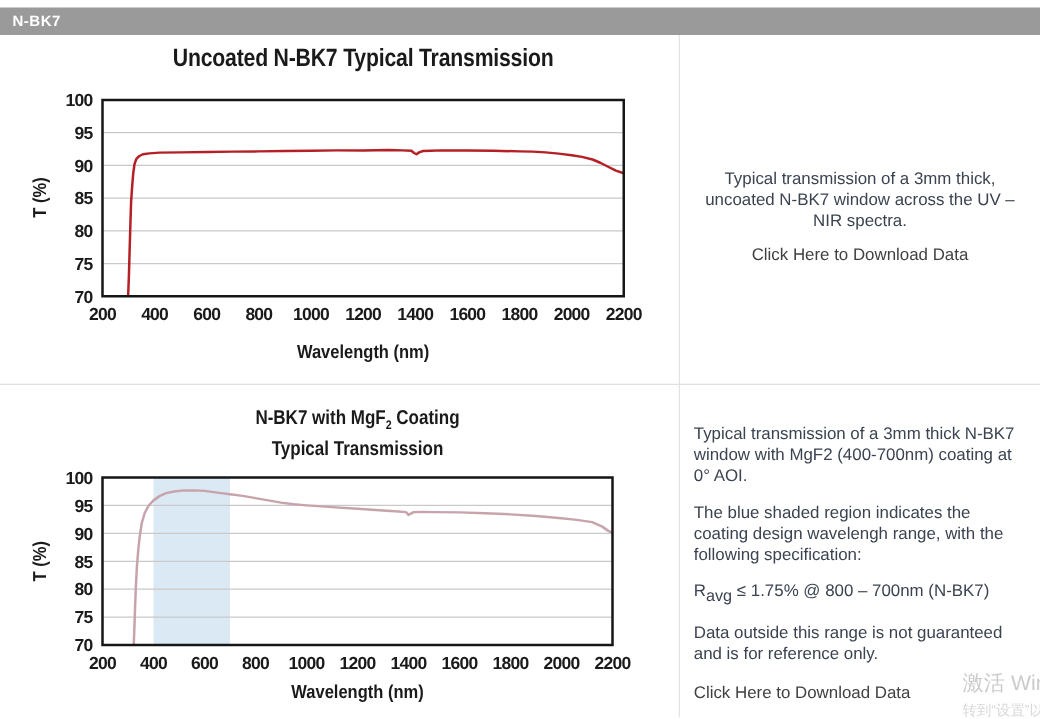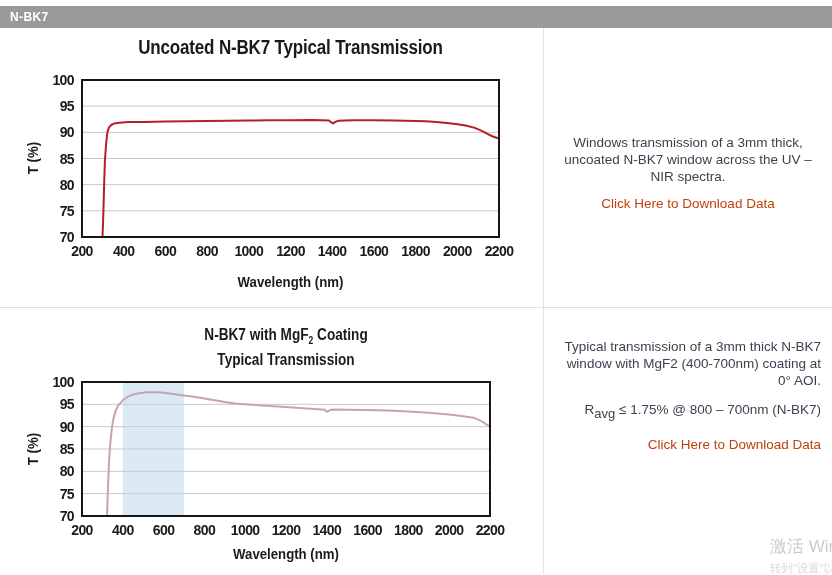--- a/index.html
+++ b/index.html
@@ -24,24 +24,24 @@
         font-weight:bold;color:#1a1a1a;transform:rotate(-90deg) scaleX(.88);}
   .ylab1{left:11px;top:149px;}
   .ylab2{left:11px;top:440px;}
   .xlab{position:absolute;text-align:center;font-size:15px;font-weight:bold;color:#1a1a1a;
         transform:scaleX(.88);}
   .xlab1{left:82px;top:273px;width:417px;}
   .xlab2{left:82px;top:545px;width:408px;}
   .sp1{position:absolute;left:544px;top:28px;width:288px;height:279px;box-sizing:border-box;
         padding:106px 13px 0;text-align:center;color:#3b4350;font-size:13.5px;line-height:17px;}
   .sp2{position:absolute;left:544px;top:308px;width:288px;height:267px;box-sizing:border-box;
-        padding:30px 11px 0;text-align:right;color:#3b4350;font-size:13.5px;line-height:17px;}
+        padding:30px 11px 0;text-align:left;color:#3b4350;font-size:13.5px;line-height:17px;}
   .sp2 p{margin:0 0 12px;}
   .sp1 p{margin:0;}
-  .dl-link{display:inline-block;margin-top:10px;color:#c2410c;text-decoration:none;
+  .dl-link{display:inline-block;margin-top:10px;color:#404040;text-decoration:none;
         font-size:13.5px;cursor:pointer;}
   .sp2 .dl-link{margin-top:2px;}
   .spec sub{font-size:13px;}
   .wm{position:absolute;left:770px;top:535px;white-space:nowrap;pointer-events:none;}
   .wm-l1{font-size:17px;color:#cbcbcb;}
   .wm-l2{font-size:11.5px;color:#d8d8d8;margin-top:3px;}
 </style>
 </head>
 <body>
 
@@ -82,21 +82,21 @@
       <text x="290.5" y="256" text-anchor="middle" class="tick">1200</text>
       <text x="332.2" y="256" text-anchor="middle" class="tick">1400</text>
       <text x="373.9" y="256" text-anchor="middle" class="tick">1600</text>
       <text x="415.6" y="256" text-anchor="middle" class="tick">1800</text>
       <text x="457.3" y="256" text-anchor="middle" class="tick">2000</text>
       <text x="499" y="256" text-anchor="middle" class="tick">2200</text>
     </svg>
   <div class="xlab xlab1">Wavelength (nm)</div>
 
   <div class="sp1">
-    <p>Windows transmission of a 3mm thick, uncoated N-BK7 window across the UV – NIR spectra.</p>
+    <p>Typical transmission of a 3mm thick, uncoated N-BK7 window across the UV – NIR spectra.</p>
     <a class="dl-link">Click Here to Download Data</a>
   </div>
 
   <div class="ct2">
     <div><span>N-BK7 with MgF</span><sub>2</sub><span> Coating</span></div>
     <div>Typical Transmission</div>
   </div>
   <div class="ylab ylab2">T (%)</div>
   <svg id="chart2-svg" class="chart-svg">
       <clipPath id="chart2-svg-clip">
@@ -126,21 +126,23 @@
       <text x="326.8" y="227" text-anchor="middle" class="tick">1400</text>
       <text x="367.6" y="227" text-anchor="middle" class="tick">1600</text>
       <text x="408.4" y="227" text-anchor="middle" class="tick">1800</text>
       <text x="449.2" y="227" text-anchor="middle" class="tick">2000</text>
       <text x="490" y="227" text-anchor="middle" class="tick">2200</text>
     </svg>
   <div class="xlab xlab2">Wavelength (nm)</div>
 
   <div class="sp2">
     <p>Typical transmission of a 3mm thick N-BK7 window with MgF2 (400-700nm) coating at 0° AOI.</p>
+    <p>The blue shaded region indicates the coating design wavelengh range, with the following specification:</p>
     <p class="spec"><span>R</span><sub>avg</sub><span> ≤ 1.75% @ 800 – 700nm (N-BK7)</span></p>
+    <p>Data outside this range is not guaranteed and is for reference only.</p>
     <a class="dl-link">Click Here to Download Data</a>
   </div>
 
   <div class="wm">
     <div class="wm-l1">激活 Windows</div>
     <div class="wm-l2">转到“设置”以激活 Windows。</div>
   </div>
 
 </div>
 

